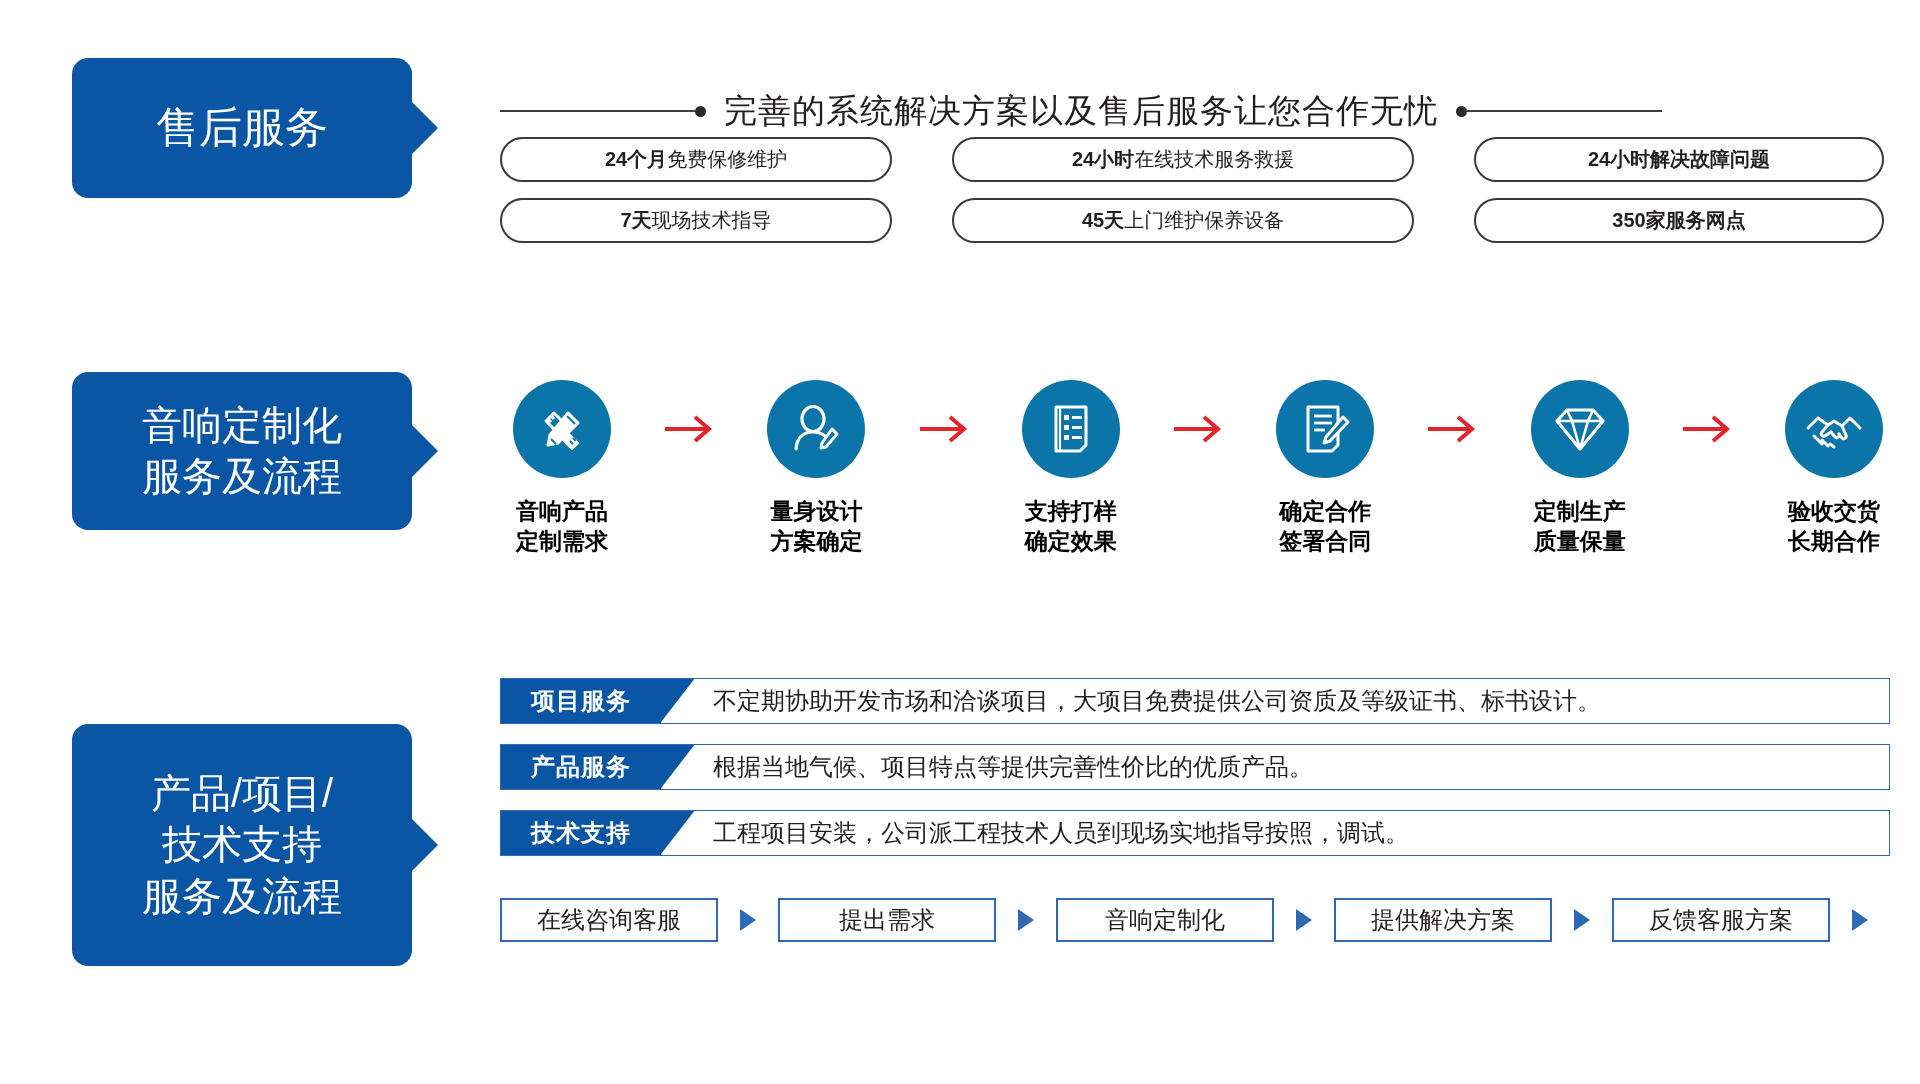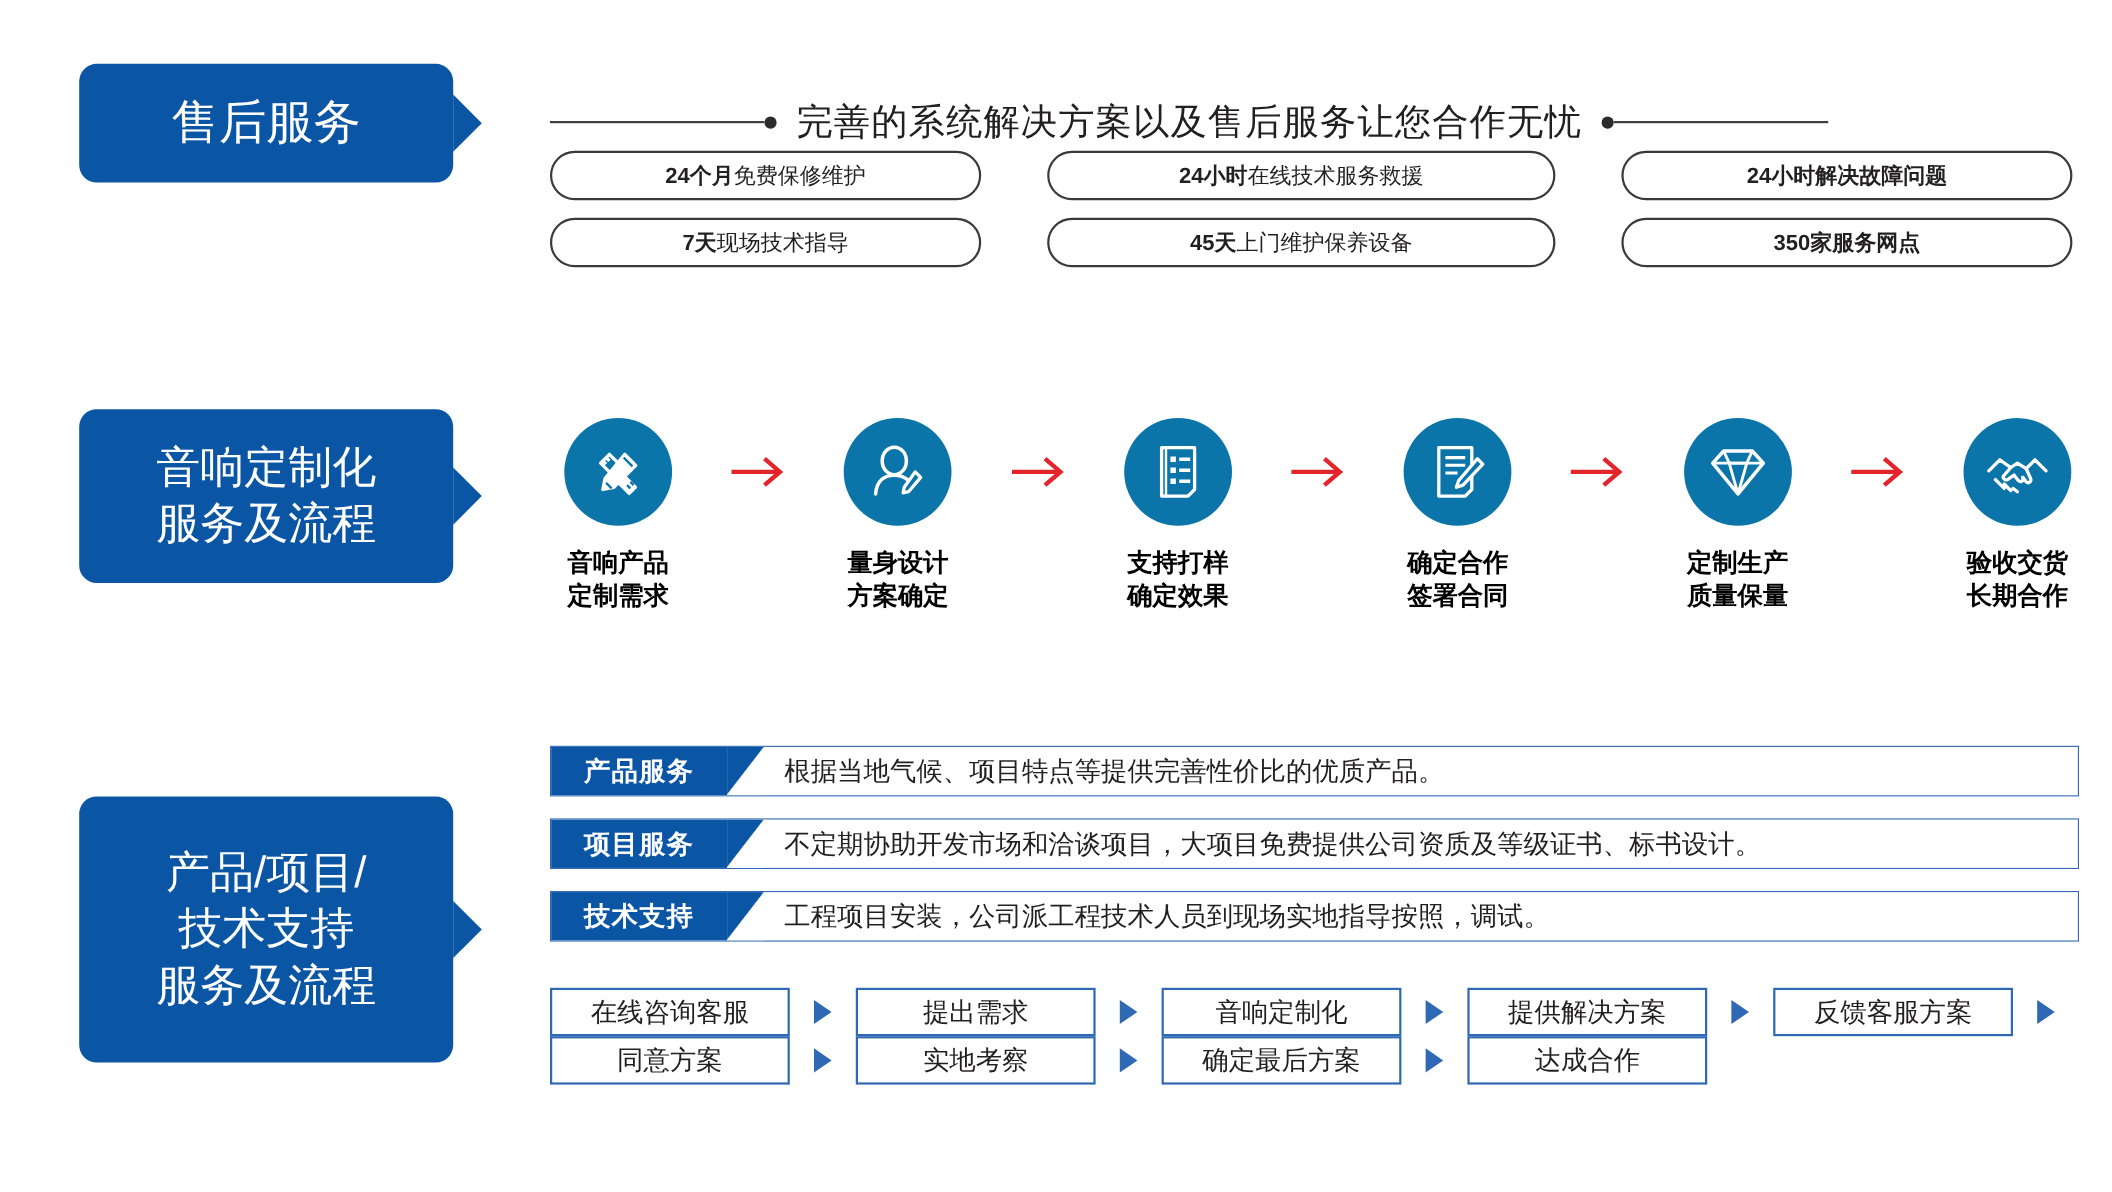--- a/index.html
+++ b/index.html
@@ -47,21 +47,21 @@
     transform: translateY(-50%);
     width: 0;
     height: 0;
     border-top: 26px solid transparent;
     border-bottom: 26px solid transparent;
     border-left: 26px solid #0a56a5;
   }
 
   
   #tag-after-sales {
-    left: 72px; top: 58px; width: 340px; height: 108px;
+    left: 72px; top: 58px; width: 340px; height: 140px;
   }
   #tag-after-sales .tag-text { font-size: 43px; }
 
   .headline-row {
     position: absolute;
     left: 500px;
     top: 60px;
     width: 1390px;
     height: 44px;
     display: flex;
@@ -436,28 +436,28 @@
 
   <div class="tag" id="tag-product">
     <div class="tag-text">产品/项目/
 技术支持
 服务及流程</div>
     <div class="tag-arrow"></div>
   </div>
 
   <div class="service-rows">
     <div class="service-row">
+      <div class="sr-label">项目服务</div>
+      <div class="sr-slant"></div>
+      <div class="sr-desc">不定期协助开发市场和洽谈项目，大项目免费提供公司资质及等级证书、标书设计。</div>
+    </div>
+    <div class="service-row">
       <div class="sr-label">产品服务</div>
       <div class="sr-slant"></div>
       <div class="sr-desc">根据当地气候、项目特点等提供完善性价比的优质产品。</div>
-    </div>
-    <div class="service-row">
-      <div class="sr-label">项目服务</div>
-      <div class="sr-slant"></div>
-      <div class="sr-desc">不定期协助开发市场和洽谈项目，大项目免费提供公司资质及等级证书、标书设计。</div>
     </div>
     <div class="service-row">
       <div class="sr-label">技术支持</div>
       <div class="sr-slant"></div>
       <div class="sr-desc">工程项目安装，公司派工程技术人员到现场实地指导按照，调试。</div>
     </div>
   </div>
 
   <div class="flow-grid">
     <div class="flow-line">
@@ -465,24 +465,15 @@
       <div class="flow-tri"></div>
       <div class="flow-box">提出需求</div>
       <div class="flow-tri"></div>
       <div class="flow-box">音响定制化</div>
       <div class="flow-tri"></div>
       <div class="flow-box">提供解决方案</div>
       <div class="flow-tri"></div>
       <div class="flow-box">反馈客服方案</div>
       <div class="flow-tri"></div>
     </div>
-    <div class="flow-line">
-      <div class="flow-box">同意方案</div>
-      <div class="flow-tri"></div>
-      <div class="flow-box">实地考察</div>
-      <div class="flow-tri"></div>
-      <div class="flow-box">确定最后方案</div>
-      <div class="flow-tri"></div>
-      <div class="flow-box">达成合作</div>
-    </div>
   </div>
 
 </div>
 
 </body></html>

